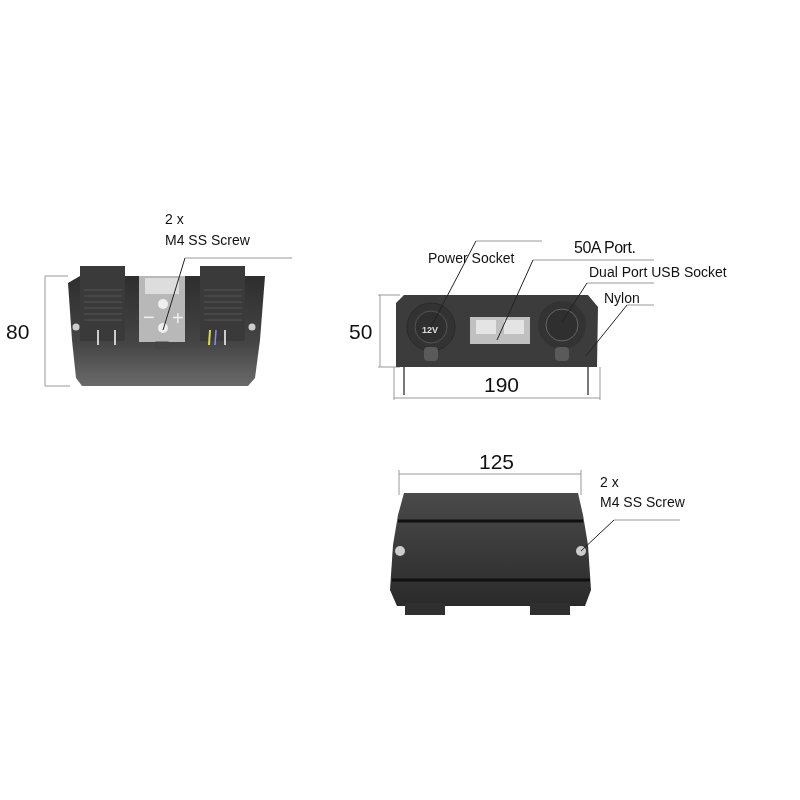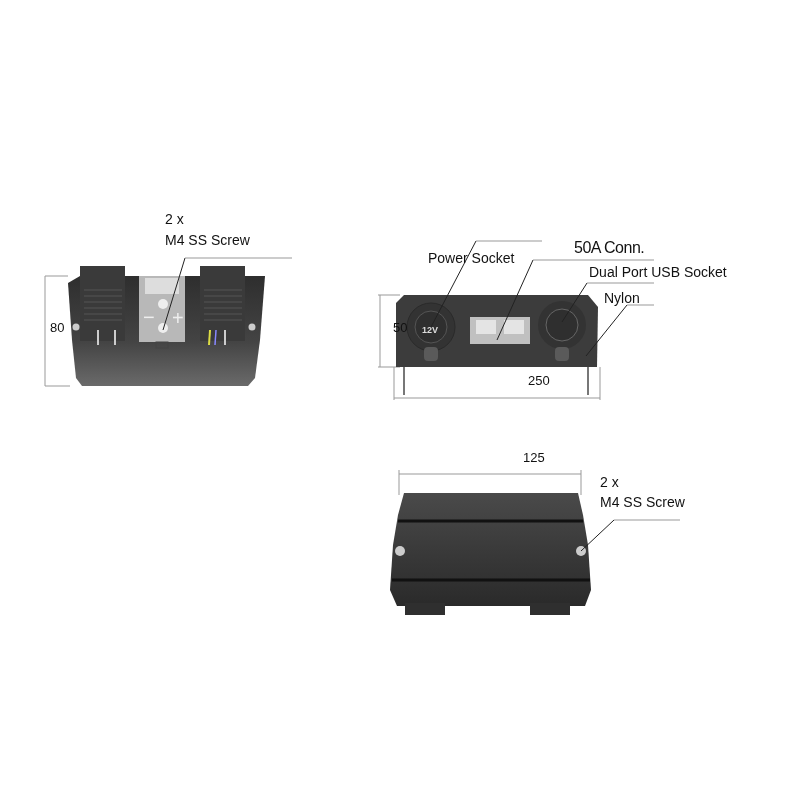--- a/index.html
+++ b/index.html
@@ -1,20 +1,20 @@
 <!DOCTYPE html>
 <html><head>
 <meta charset="utf-8">
 <style>
   html,body{margin:0;padding:0;background:#fff;}
   body{width:800px;height:800px;position:relative;overflow:hidden;font-family:"Liberation Sans",sans-serif;color:#111;}
   svg{position:absolute;left:0;top:0;}
   .lbl{position:absolute;font-size:14px;line-height:20px;white-space:nowrap;}
   .lbl-sm{font-size:16px;letter-spacing:-0.5px;}
-  .dim{position:absolute;font-size:13px;margin-left:44px;}
+  .dim{position:absolute;font-size:21px;}
 </style>
 </head>
 <body>
 
 <svg width="800" height="800" viewBox="0 0 800 800">
   <defs>
     <linearGradient id="bodyg" x1="0" y1="0" x2="0" y2="1">
       <stop offset="0" stop-color="#2e2e2e"></stop>
       <stop offset="0.6" stop-color="#444"></stop>
       <stop offset="1" stop-color="#6a6a6a"></stop>
@@ -108,22 +108,22 @@
   </g>
 </svg>
 
 <div class="dim" style="left:6px;top:320px;">80</div>
 <div class="lbl" style="left:165px;top:209px;">2 x</div>
 <div class="lbl" style="left:165px;top:230px;">M4 SS Screw</div>
 <div class="lbl" style="left:143px;top:307px;color:#eee;font-size:20px;">−</div>
 <div class="lbl" style="left:172px;top:308px;color:#eee;font-size:20px;">+</div>
 
 <div class="dim" style="left:349px;top:320px;">50</div>
-<div class="dim" style="left:484px;top:373px;">250</div>
+<div class="dim" style="left:484px;top:373px;">190</div>
 <div class="lbl" style="left:428px;top:214px;margin-top:34px;">Power Socket</div>
-<div class="lbl lbl-sm" style="left:574px;top:238px;">50A Conn.</div>
+<div class="lbl lbl-sm" style="left:574px;top:238px;">50A Port.</div>
 <div class="lbl" style="left:573px;top:262px;margin-left:16px;">Dual Port USB Socket</div>
 <div class="lbl" style="left:604px;top:288px;text-align:right;">Nylon</div>
 <div class="lbl" style="left:422px;top:320px;font-size:9px;color:#ddd;font-weight:bold;">12V</div>
 
 <div class="dim" style="left:479px;top:450px;">125</div>
 <div class="lbl" style="left:600px;top:472px;">2 x</div>
 <div class="lbl" style="left:600px;top:492px;">M4 SS Screw</div>
 
 </body></html>

